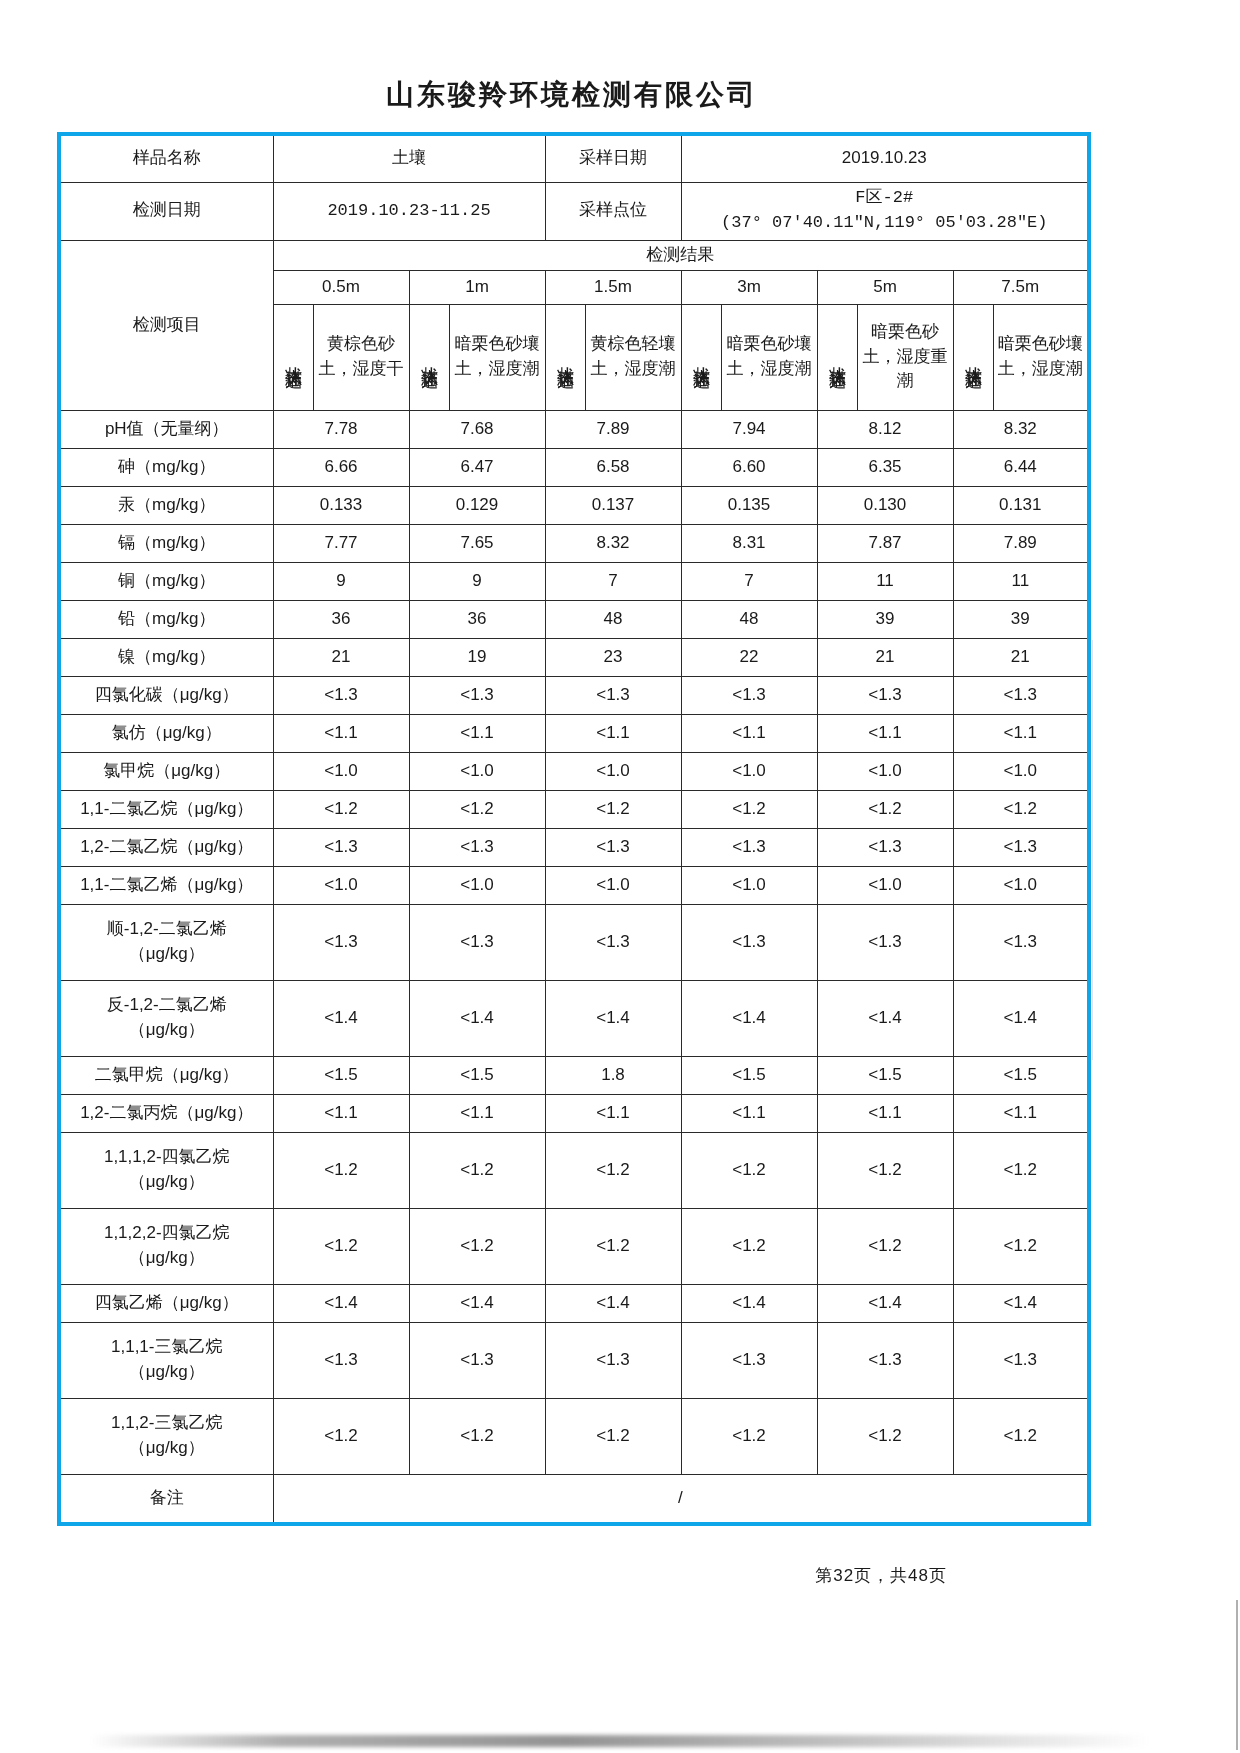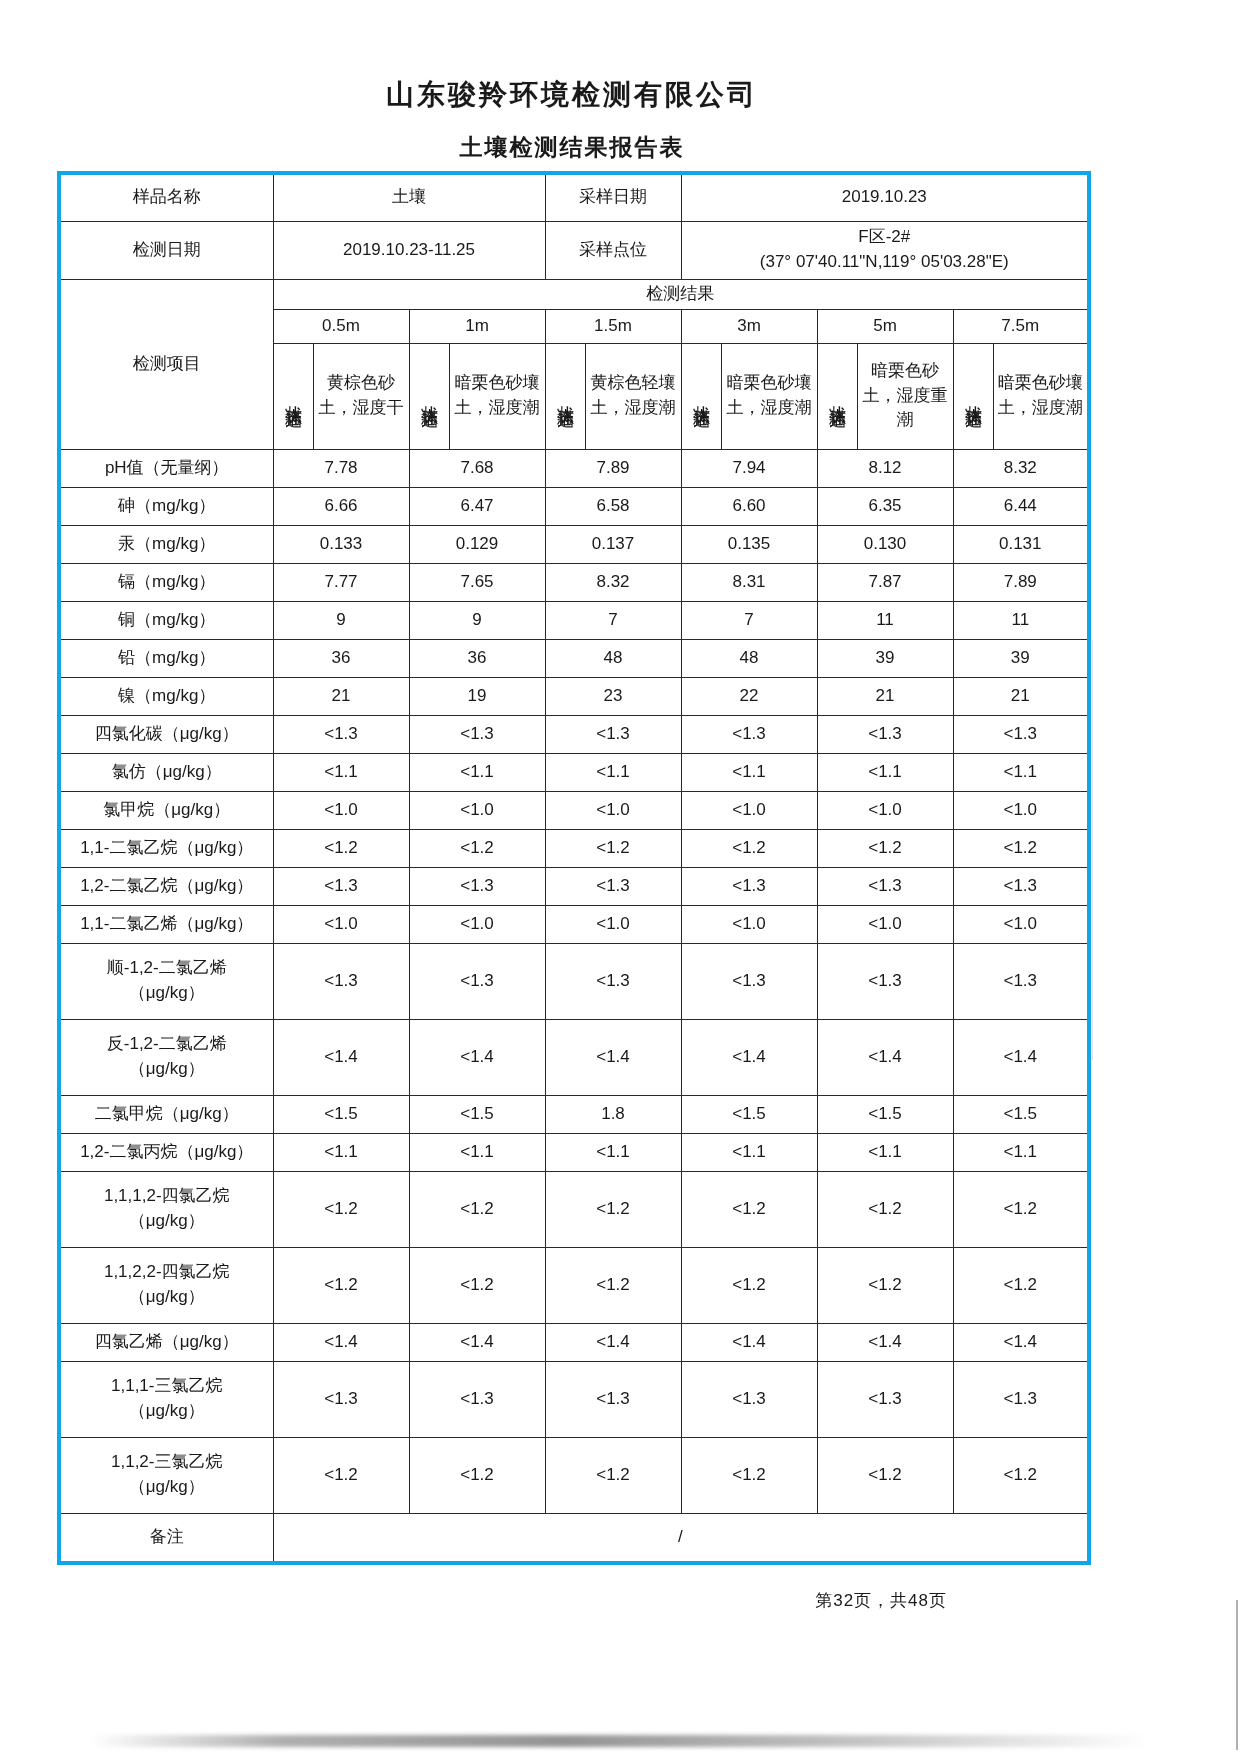--- a/index.html
+++ b/index.html
@@ -19,39 +19,39 @@
     border:4px solid #0ea5e9;
   }
   table.report td{
     border:1px solid #2a2a2a;
     text-align:center;vertical-align:middle;
     font-size:17px;line-height:1.45;
     padding:2px 3px;
     overflow:hidden;
   }
   tr.info-row1{height:48px;}
-  tr.info-row2{height:58px;}
+  tr.info-row2{height:58px;font-family:Liberation Mono, monospace;}
   tr.results-hrow{height:30px;}
   tr.depth-row{height:34px;}
   tr.desc-row{height:106px;}
   tr.data-row{height:38px;}
   tr.data-row.tall{height:76px;}
   tr.remark-row{height:50px;}
   td.sep-top{border-top:2px solid #111;margin-left:20px;}
   td.vert{
     writing-mode:vertical-lr;text-orientation:upright;
     font-size:16px;letter-spacing:2px;padding:4px 0;
   }
   td.desc{font-size:16px;line-height:1.55;padding:2px 6px;}
   td.label-cell{white-space:pre-line;font-size:17px;}
   td.remark-value{text-align:left;padding-left:14px;font-size:17px;}
   td.point-cell{font-size:16px;line-height:1.6;}
   .footer{
     width:1030px;text-align:right;padding-right:140px;box-sizing:border-box;
-    font-size:17px;margin-top:24px;letter-spacing:1px;
+    font-size:17px;margin-top:38px;letter-spacing:1px;
   }
   
   .scan-smudge{
     position:absolute;left:90px;bottom:6px;width:1060px;height:12px;
     background:linear-gradient(90deg,rgba(120,120,120,0) 0%,rgba(110,110,110,.55) 18%,rgba(90,90,90,.65) 45%,rgba(120,120,120,.4) 75%,rgba(130,130,130,0) 100%);
     filter:blur(2px);border-radius:6px;
   }
   .scan-line-right{
     position:absolute;right:2px;top:1600px;width:2px;height:150px;
     background:rgba(80,80,80,.45);filter:blur(.5px);
@@ -61,21 +61,20 @@
     background:rgba(100,100,100,.18);
   }
 </style>
 </head>
 <body>
 
 <div class="page">
   <div class="content">
 
     <h1 class="company">山东骏羚环境检测有限公司</h1>
-    <h2 class="doc-title">土壤检测结果报告表</h2>
 
     <table class="report">
       <colgroup>
         <col style="width:214px">
         <col style="width:40px">
           <col style="width:96px">
         <col style="width:40px">
           <col style="width:96px">
         <col style="width:40px">
           <col style="width:96px">

